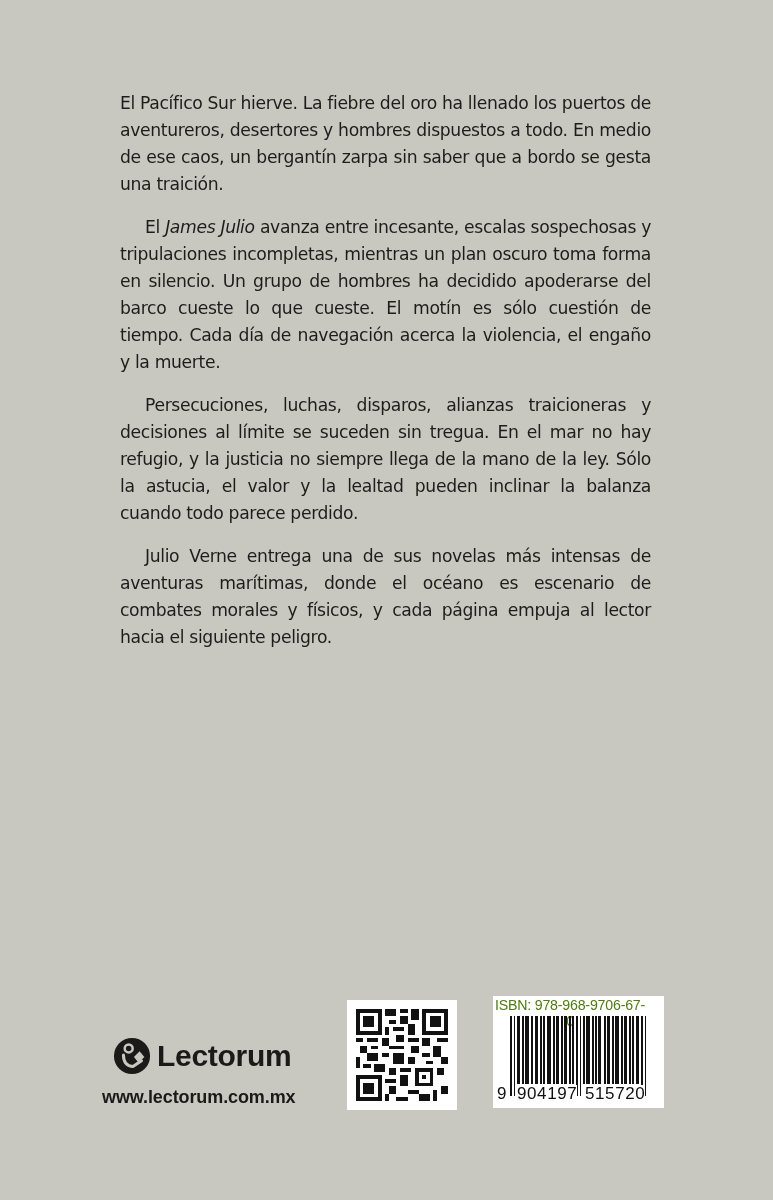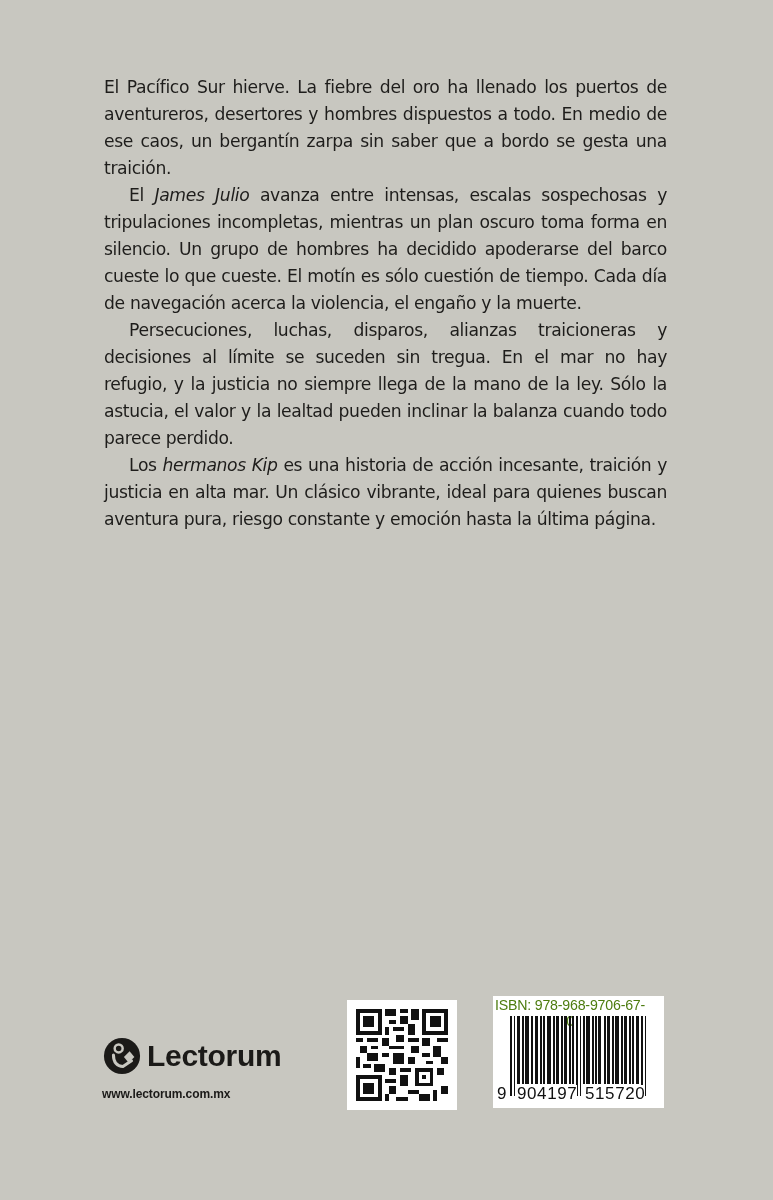--- a/index.html
+++ b/index.html
@@ -9,37 +9,37 @@
     position:relative; overflow:hidden;
     color:#1e1d1b;
   }
   .blurb {
     position:absolute; left:104px; top:74px; width:563px;
     font-family:"DejaVu Sans", sans-serif;
     font-size:17.2px; line-height:27px;
     letter-spacing:-0.35px;
     text-align:justify;
   }
-  .blurb p { margin:0; text-indent:25px; }
+  .blurb p { margin:16px; text-indent:25px; }
   .blurb p:first-child { text-indent:0; }
   .blurb em { font-style:italic; }
 
   .logo {
-    position:absolute; left:103px; top:1037px;
+    position:absolute; left:113px; top:1037px;
     display:flex; align-items:center;
   }
   .logo-mark { width:38px; height:38px; display:block; }
   .logo-text {
     font-family:"Liberation Sans", sans-serif; font-weight:bold;
     font-size:30px; letter-spacing:-0.3px; margin-left:6px; color:#1b1a18;
   }
   .website {
     position:absolute; left:102px; top:1087px;
     font-family:"Liberation Sans", sans-serif; font-weight:bold;
-    font-size:12px; color:#1b1a18; letter-spacing:-0.1px;
+    font-size:18px; color:#1b1a18; letter-spacing:-0.1px;
   }
 
   .qr-box {
     position:absolute; left:347px; top:1000px; width:110px; height:110px;
     background:#fff;
   }
   .qr-box svg { position:absolute; left:9px; top:9px; width:92px; height:92px; }
 
   .isbn-box {
     position:absolute; left:493px; top:996px; width:171px; height:112px;
@@ -56,23 +56,23 @@
     font-size:17px; color:#111; background:#fff; line-height:18px;
   }
 </style>
 </head>
 <body>
 
 <div>
 
   <div class="blurb">
     <p><span>El Pacífico Sur hierve. La fiebre del oro ha llenado los puertos de aventureros, desertores y hombres dispuestos a todo. En medio de ese caos, un bergantín zarpa sin saber que a bordo se gesta una traición.</span></p>
-    <p><span>El </span><em>James Julio</em><span> avanza entre intensas, escalas sospechosas y tripulaciones incompletas, mientras un plan oscuro toma forma en silencio. Un grupo de hombres ha decidido apoderarse del barco cueste lo que cueste. El motín es sólo cuestión de tiempo. Cada día de navegación acerca la violencia, el engaño y la muerte.</span></p>
+    <p><span>El </span><em>James Julio</em><span> avanza entre incesante, escalas sospechosas y tripulaciones incompletas, mientras un plan oscuro toma forma en silencio. Un grupo de hombres ha decidido apoderarse del barco cueste lo que cueste. El motín es sólo cuestión de tiempo. Cada día de navegación acerca la violencia, el engaño y la muerte.</span></p>
     <p><span>Persecuciones, luchas, disparos, alianzas traicioneras y decisiones al límite se suceden sin tregua. En el mar no hay refugio, y la justicia no siempre llega de la mano de la ley. Sólo la astucia, el valor y la lealtad pueden inclinar la balanza cuando todo parece perdido.</span></p>
-    <p><span>Los </span><em>hermanos Kip</em><span> es una historia de acción incesante, traición y justicia en alta mar. Un clásico vibrante, ideal para quienes buscan aventura pura, riesgo constante y emoción hasta la última página.</span></p>
+    <p><span>Julio Verne entrega una de sus novelas más intensas de aventuras marítimas, donde el océano es escenario de combates morales y físicos, y cada página empuja al lector hacia el siguiente peligro.</span></p>
   </div>
 
   <div class="logo">
     <svg class="logo-mark" viewBox="0 0 40 40">
       <circle cx="20" cy="20" r="19" fill="#1b1a18"></circle>
       <circle cx="16.5" cy="12" r="4.2" fill="none" stroke="#c8c7c0" stroke-width="2.6"></circle>
       <path d="M11 19 C11 27, 15 31, 21 31 L30 25" fill="none" stroke="#c8c7c0" stroke-width="3.2" stroke-linecap="round"></path>
       <path d="M22 21 L28 15 L33 21 L27 27 Z" fill="#c8c7c0"></path>
     </svg>
     <span class="logo-text">Lectorum</span>

